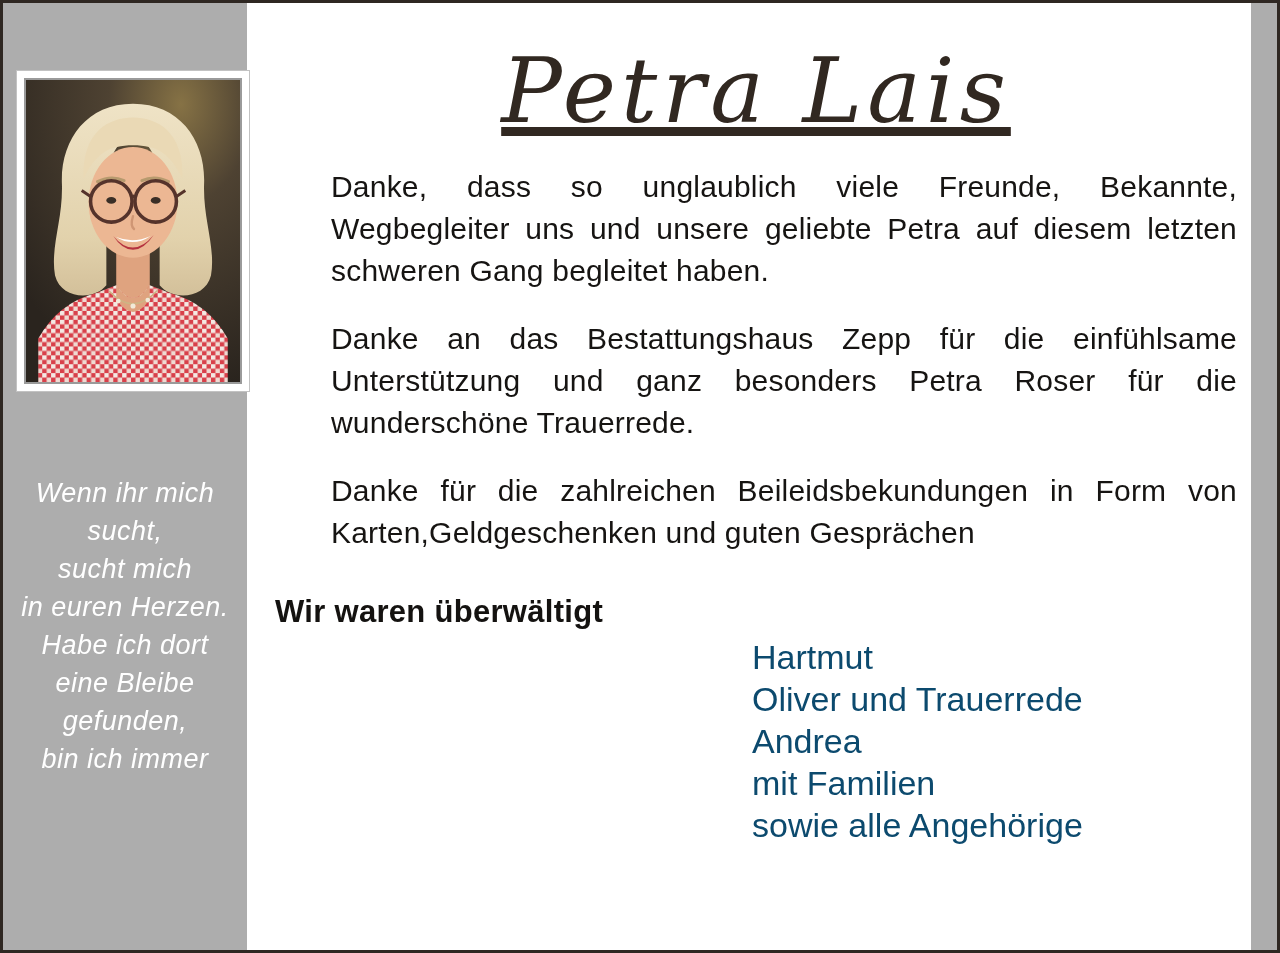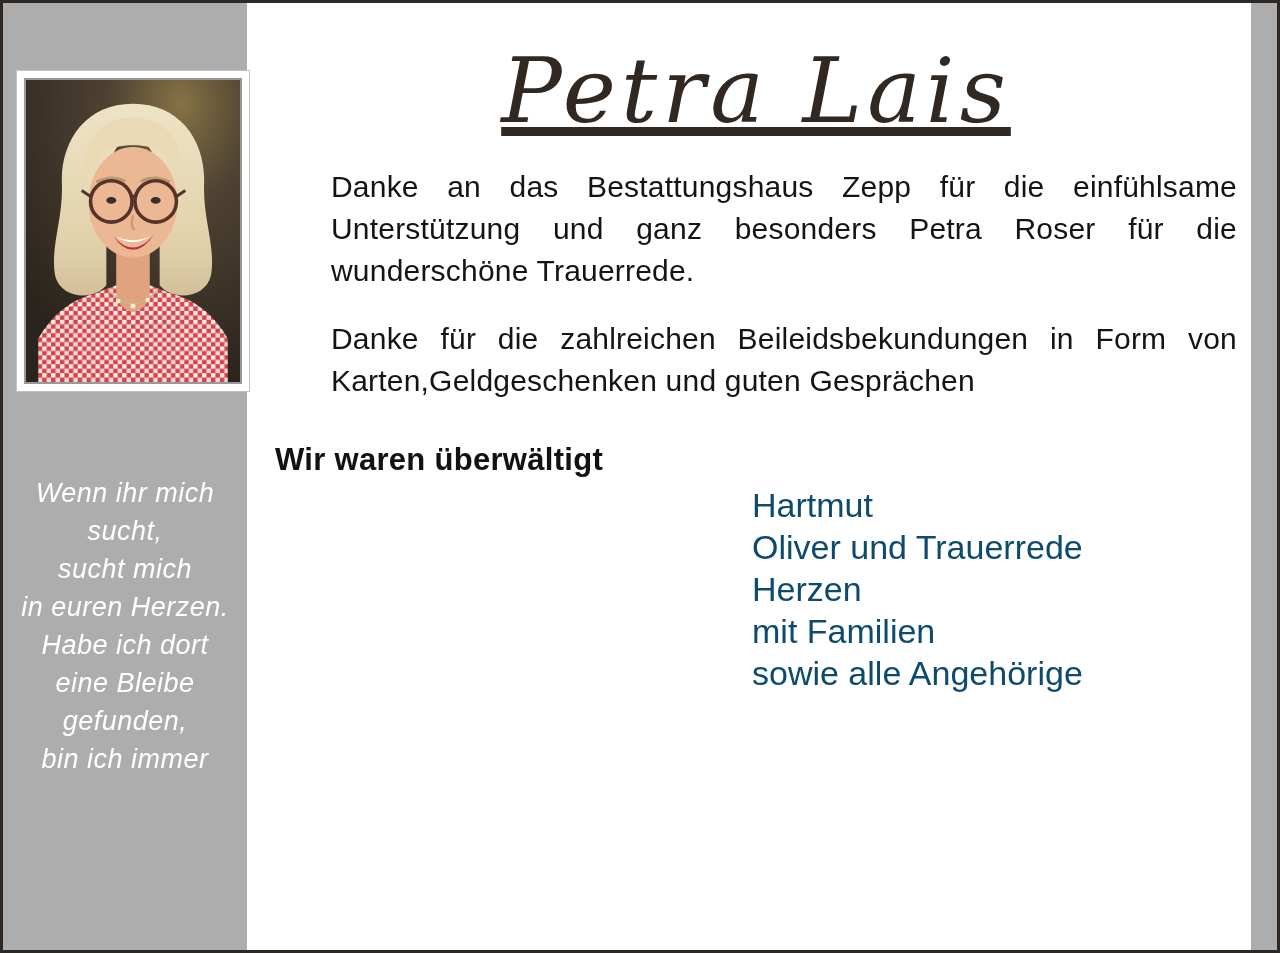--- a/index.html
+++ b/index.html
@@ -119,28 +119,29 @@
       <div class="poem-line">eine Bleibe</div>
       <div class="poem-line">gefunden,</div>
       <div class="poem-line">bin ich immer</div>
     </div>
   </aside>
 
   <main class="main">
     <h1 class="title">Petra Lais</h1>
 
 
+    <p class="para">Danke, dass so unglaublich viele Freunde, Bekannte, Wegbegleiter uns und unsere geliebte Petra auf diesem letzten schweren Gang begleitet haben.</p>
     <p class="para">Danke an das Bestattungshaus Zepp für die einfühlsame Unterstützung und ganz besonders Petra Roser für die wunderschöne Trauerrede.</p>
     <p class="para">Danke für die zahlreichen Beileidsbekundungen in Form von Karten,Geldgeschenken und guten Gesprächen</p>
 
     <h2 class="heading">Wir waren überwältigt</h2>
 
     <div class="signatures">
       <div>Hartmut</div>
       <div>Oliver und Trauerrede</div>
-      <div>Herzen</div>
+      <div>Andrea</div>
       <div>mit Familien</div>
       <div>sowie alle Angehörige</div>
     </div>
   </main>
 
   <div class="right-band"></div>
 </div>
 
 </body></html>

